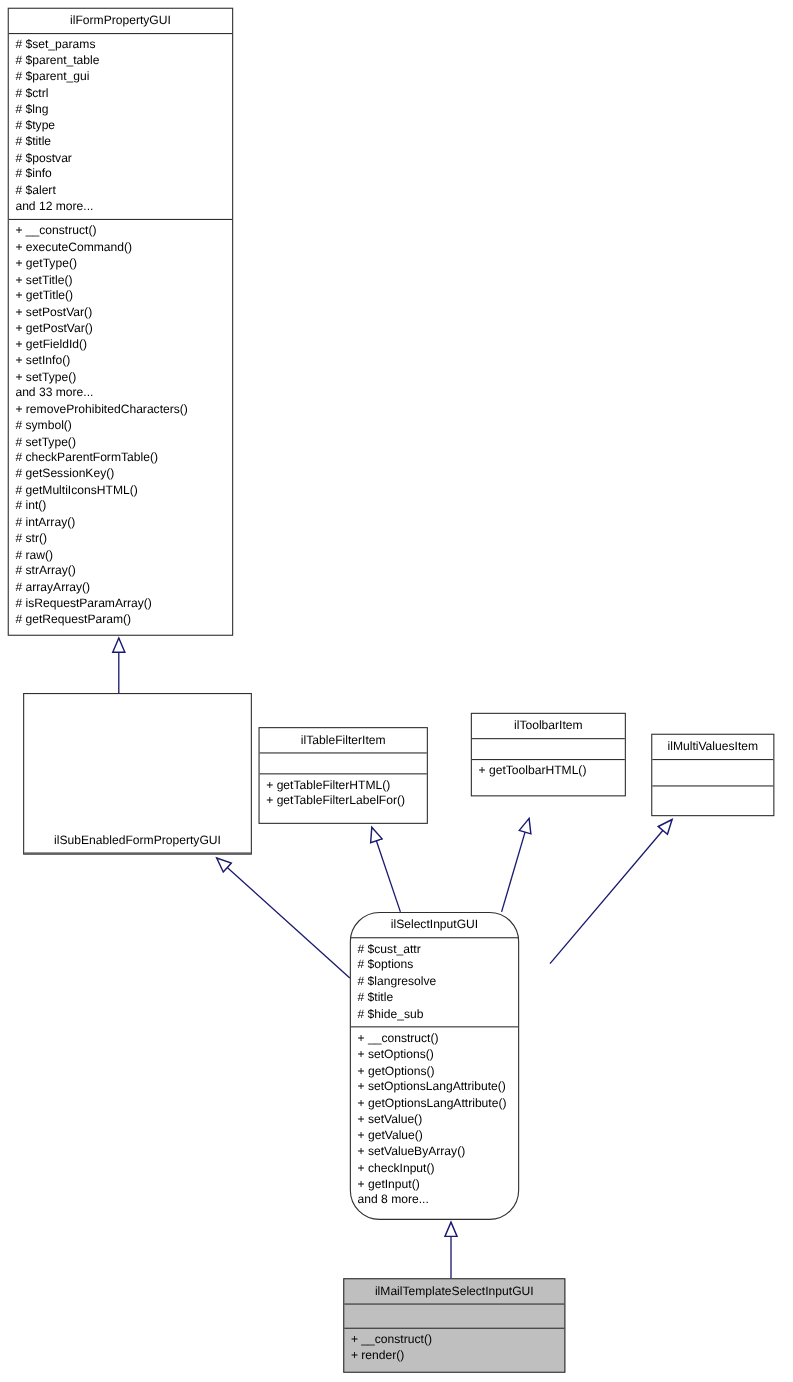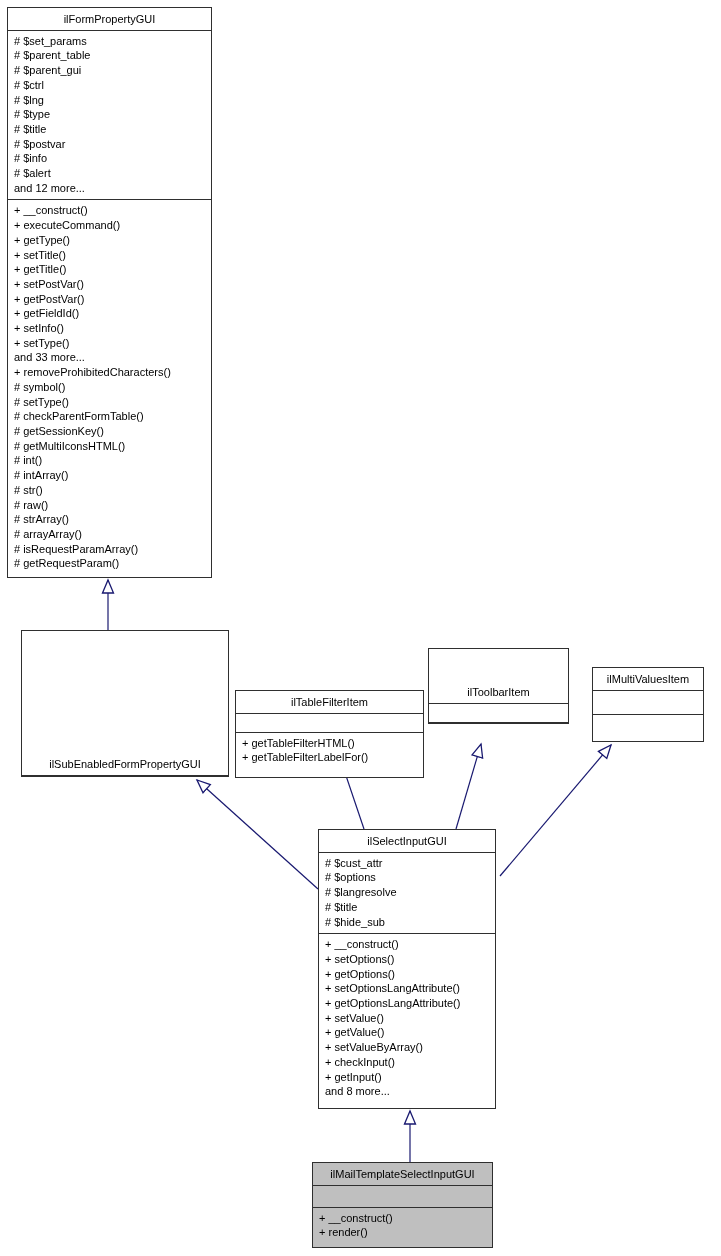--- a/index.html
+++ b/index.html
@@ -136,41 +136,44 @@
         <div class="member-row"># arrayArray()</div>
         <div class="member-row"># isRequestParamArray()</div>
         <div class="member-row"># getRequestParam()</div>
       </div>
   </div>
 
   <div class="class-box" style="left:21px; top:630px; width:208px; min-height:147px;">
     <div class="class-header">ilSubEnabledFormPropertyGUI</div>
   </div>
 
-  <div class="class-box" style="left:235px; top:661px; width:189px; height:88px;margin-top:29px;">
+  <div class="class-box" style="left:235px; top:661px; width:154px; height:88px;">
     <div class="class-header">ilTableFilterItem</div>
     <div class="class-section class-attrs"></div>
     <div class="class-section class-methods">
         <div class="member-row">+ getTableFilterHTML()</div>
         <div class="member-row">+ getTableFilterLabelFor()</div>
       </div>
   </div>
 
   <div class="class-box" style="left:428px; top:648px; width:141px; height:76px;">
     <div class="class-header">ilToolbarItem</div>
     <div class="class-section class-attrs"></div>
+    <div class="class-section class-methods">
+        <div class="member-row">+ getToolbarHTML()</div>
+      </div>
   </div>
 
   <div class="class-box" style="left:592px; top:667px; width:112px; height:75px;">
     <div class="class-header">ilMultiValuesItem</div>
     <div class="class-section class-attrs" style="min-height:24px;"></div>
     <div class="class-section class-methods"></div>
   </div>
 
-  <div class="class-box" style="left:318px; top:829px; width:178px; min-height:280px;">
+  <div class="class-box" style="left:318px; top:829px; width:154px; min-height:280px;border-radius:27px;">
     <div class="class-header">ilSelectInputGUI</div>
     <div class="class-section class-attrs">
         <div class="member-row"># $cust_attr</div>
         <div class="member-row"># $options</div>
         <div class="member-row"># $langresolve</div>
         <div class="member-row"># $title</div>
         <div class="member-row"># $hide_sub</div>
       </div>
     <div class="class-section class-methods">
         <div class="member-row">+ __construct()</div>
@@ -180,21 +183,21 @@
         <div class="member-row">+ getOptionsLangAttribute()</div>
         <div class="member-row">+ setValue()</div>
         <div class="member-row">+ getValue()</div>
         <div class="member-row">+ setValueByArray()</div>
         <div class="member-row">+ checkInput()</div>
         <div class="member-row">+ getInput()</div>
         <div class="member-row">and 8 more...</div>
       </div>
   </div>
 
-  <div class="class-box selected" style="left:312px; top:1162px; width:181px; height:86px;">
+  <div class="class-box selected" style="left:312px; top:1162px; width:202px; height:86px;">
     <div class="class-header">ilMailTemplateSelectInputGUI</div>
     <div class="class-section class-attrs" style="min-height:22px;"></div>
     <div class="class-section class-methods">
         <div class="member-row">+ __construct()</div>
         <div class="member-row">+ render()</div>
       </div>
   </div>
 
 </div>
 

